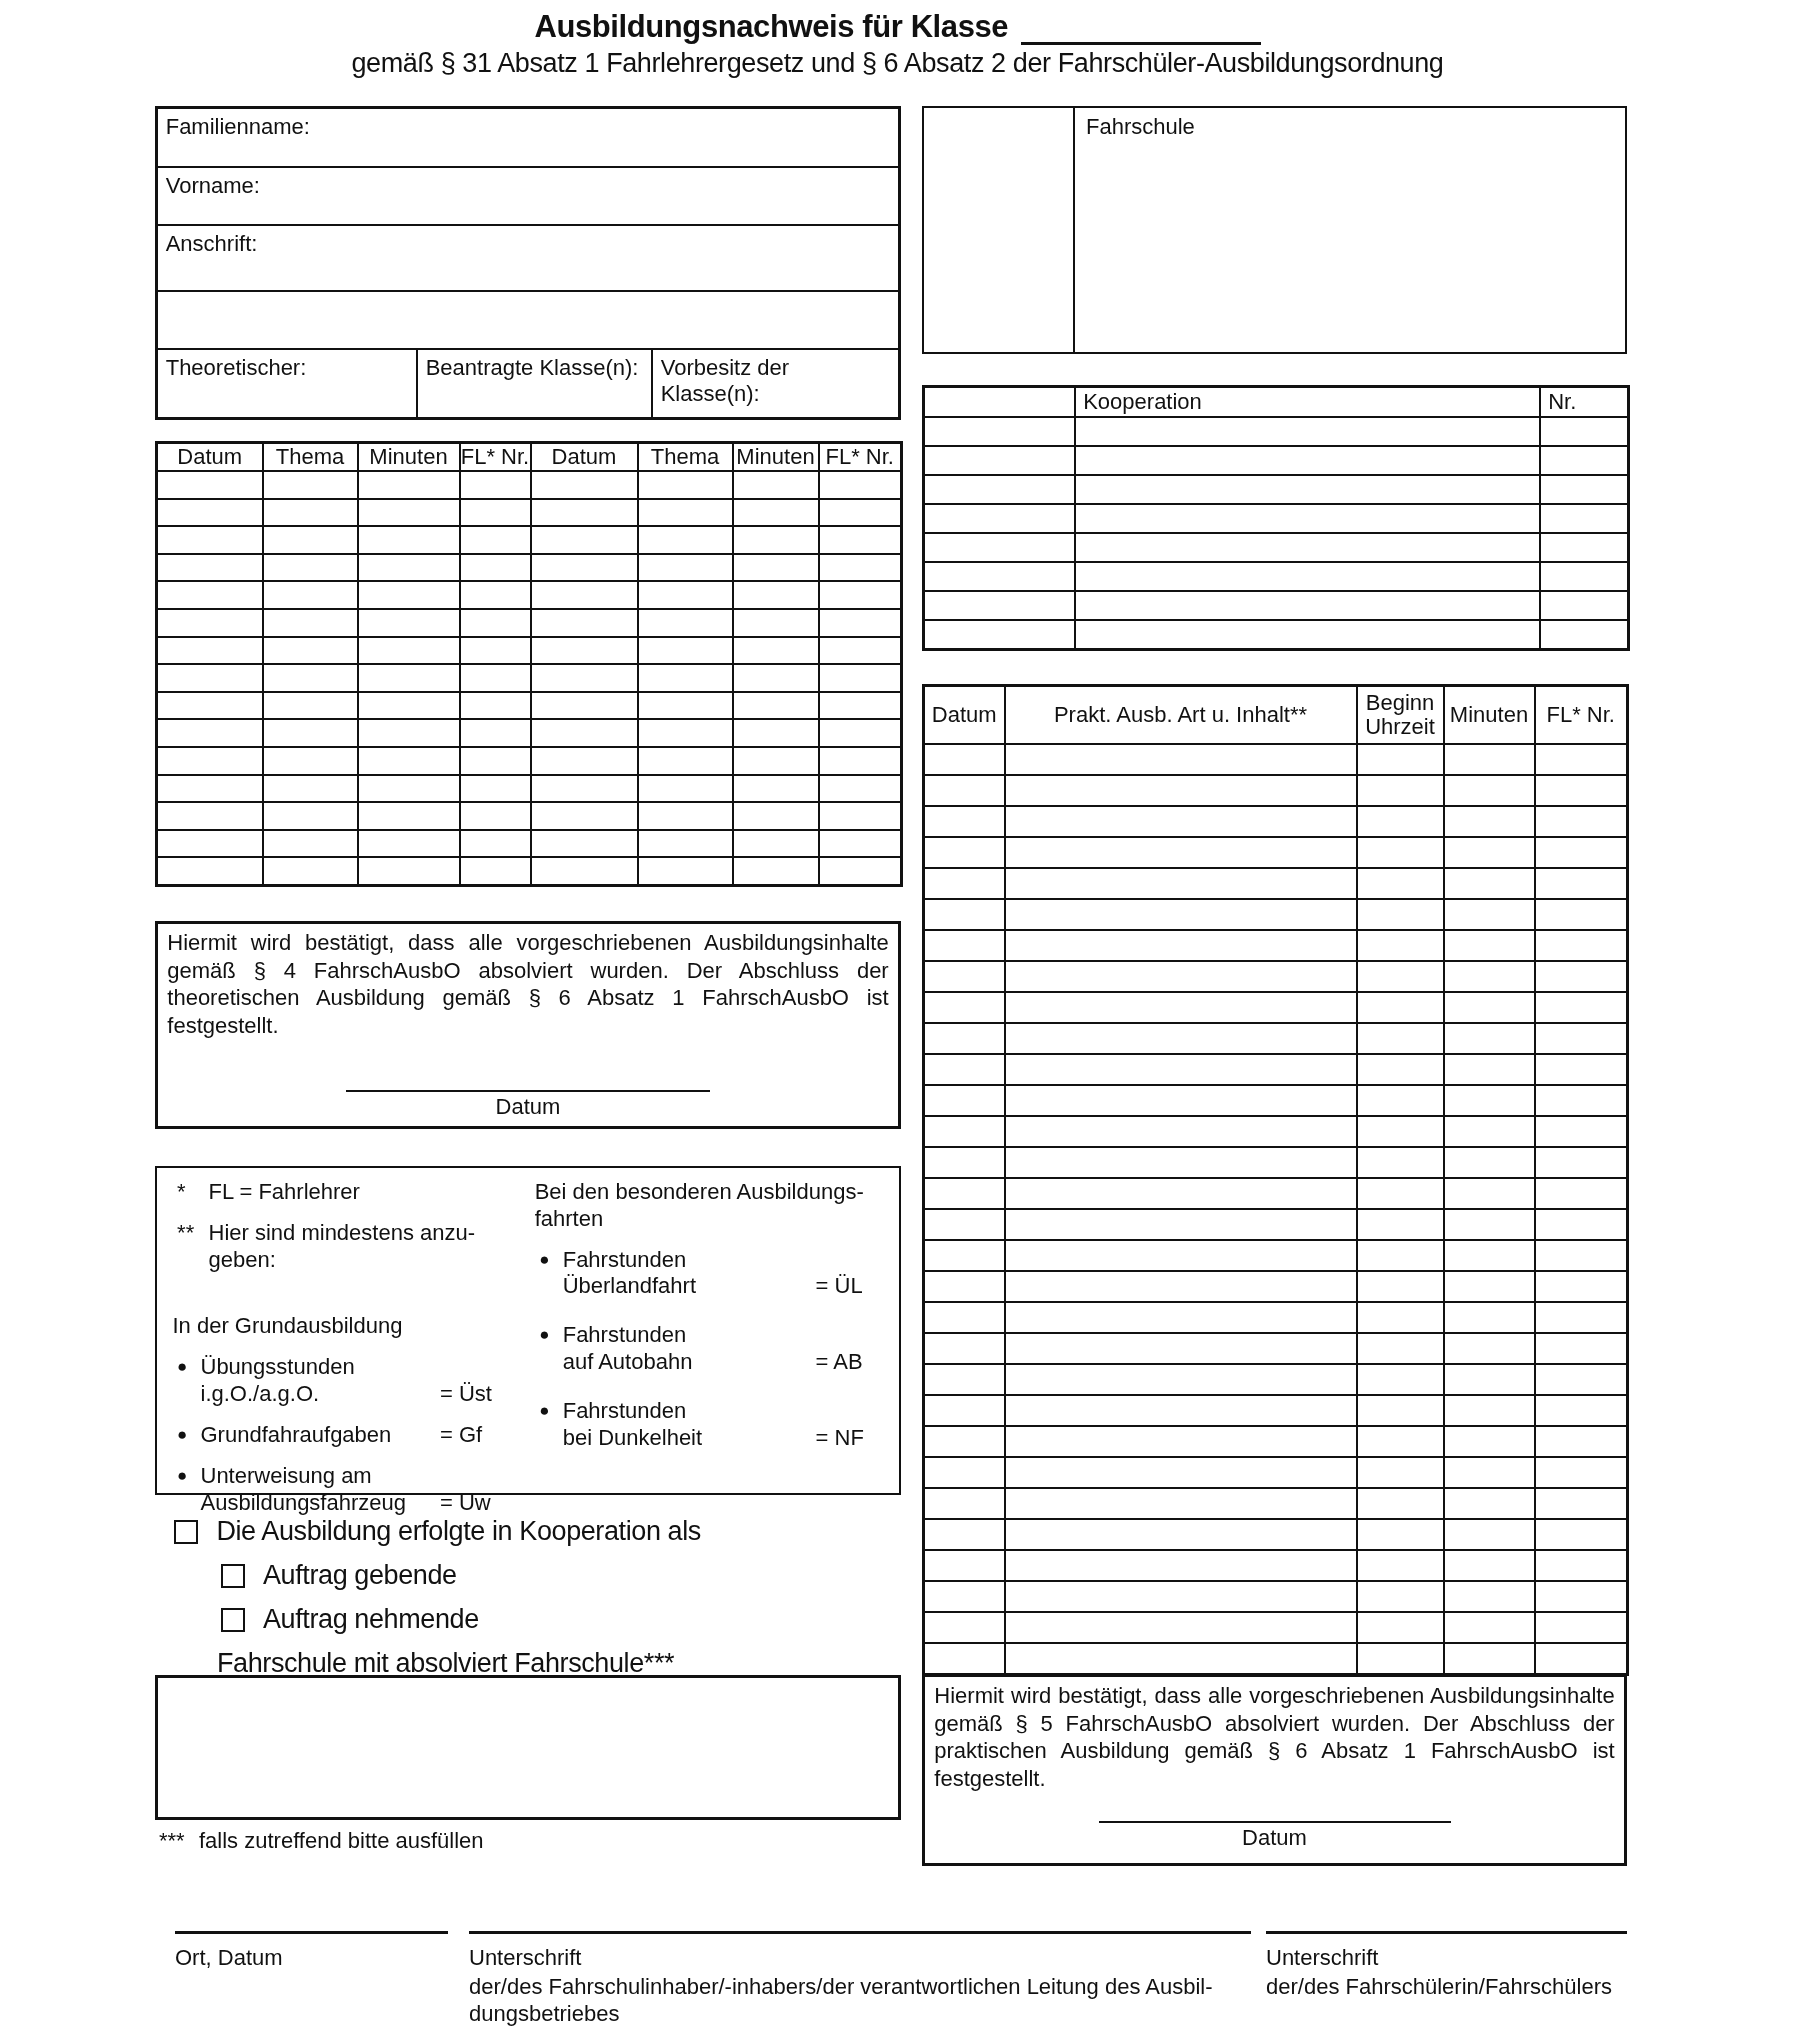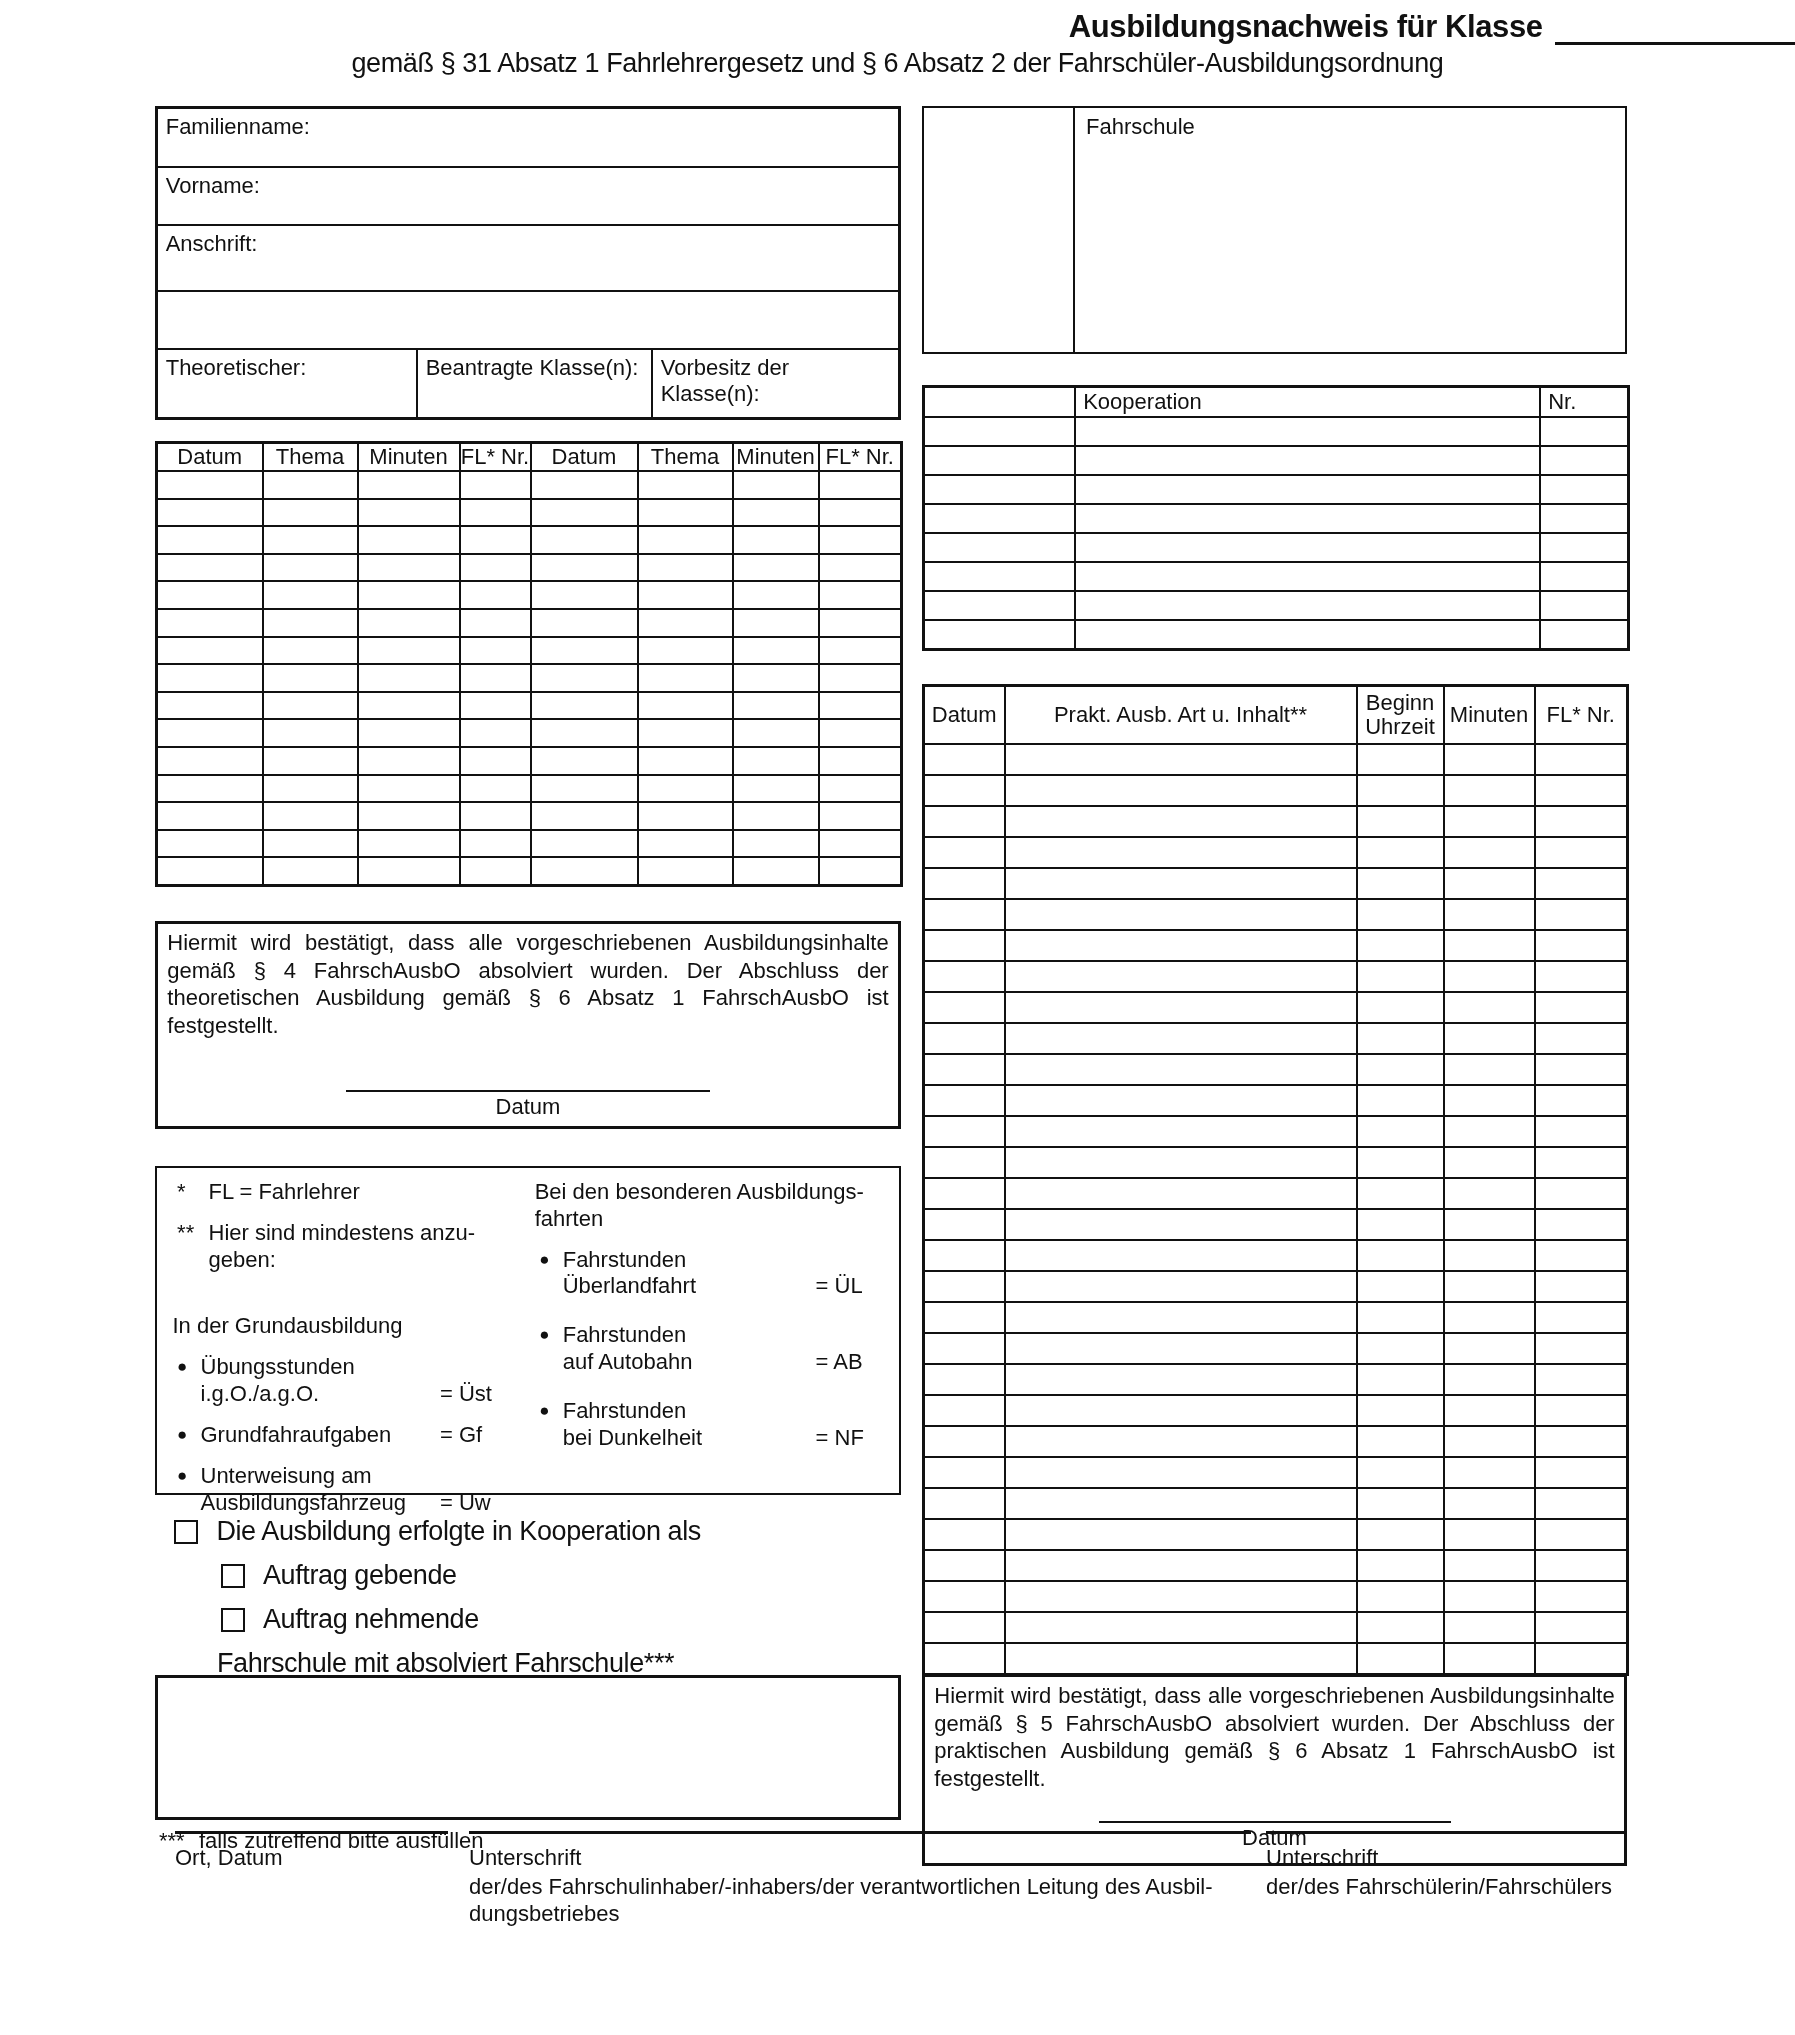--- a/index.html
+++ b/index.html
@@ -2,21 +2,21 @@
 <html style="font-size:12.4px"><head>
 <meta charset="utf-8">
 <style>
   html,body { margin:0; padding:0; background:#e8e8e8; }
   .page {
     position:relative; width:1795px; height:2035px; background:#ffffff;
     font-family:"Liberation Sans", sans-serif; color:#111;
     overflow:hidden;
   }
   
-  .title-row { position:absolute; top:9.3px; left:0; right:0; display:flex; justify-content:flex-end; align-items:flex-end; gap:12.4px; }
+  .title-row { position:absolute; top:9.3px; left:0; right:0; display:flex; justify-content:center; align-items:flex-end; gap:12.4px; }
   .title { font-size:31px; font-weight:bold; letter-spacing:-0.4px; }
   .title-blank { width:240px; height:31px; border-bottom:3.1px solid #111; }
   .subtitle { position:absolute; top:48px; left:0; right:0; text-align:center; font-size:27px; letter-spacing:-0.4px; }
 
   
   .abox { position:absolute; box-sizing:border-box; border:3.1px solid #111; background:#fff; }
   .lbl { font-size:22px; }
 
   
   .personal { left:155px; top:106px; width:746px; height:314px; display:grid; grid-template-rows:59px 58px 66px 58px 1fr; }
@@ -77,21 +77,21 @@
   .krow { display:flex; align-items:center; margin-bottom:13px; }
   .krow.sub { padding-left:66px; }
   .krow.tail { padding-left:62px; margin-bottom:0; }
   .krow.main { padding-left:19.4px; }
   .cbx { flex:none; width:24px; height:24px; border:2.3px solid #111; box-sizing:border-box; margin-right:18px; background:#fff; }
   .coop-box { left:155px; top:1675px; width:746px; height:145px; }
   .footnote { position:absolute; left:159px; top:1828px; font-size:22px; display:flex; }
   .footnote .marker { width:40px; padding-left:0; }
 
   
-  .sig { position:absolute; top:1831px; }
+  .sig { position:absolute; top:1931px; }
   .sigline { border-top:3.9px solid #111; }
   .slabel { font-size:22px; margin-top:11px; }
   .ssub { font-size:22px; white-space:pre-line; line-height:1.25; margin-top:1.5px; }
   .sig1 { left:175px; width:273px; }
   .sig2 { left:469px; width:782px; }
   .sig3 { left:1266px; width:361px; }
 </style>
 </head>
 <body>
 

